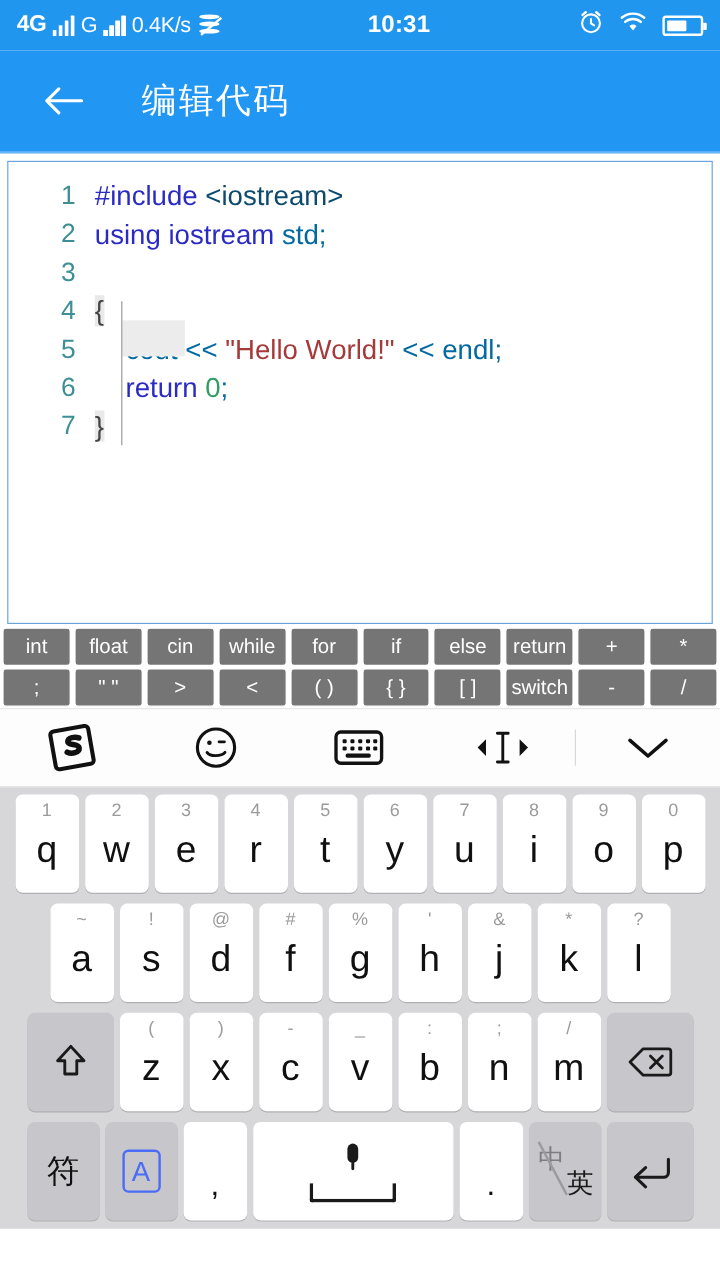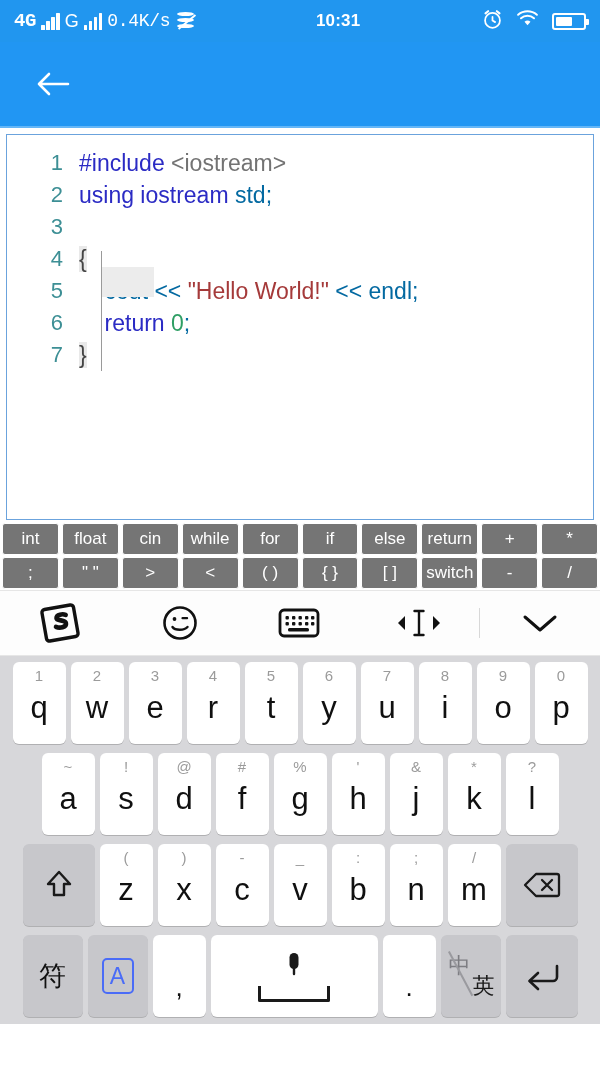--- a/index.html
+++ b/index.html
@@ -14,23 +14,23 @@
   .statusbar {
     height: 42px; width: 600px;
     background: #2196ef;
     display: flex; align-items: center;
     padding: 0 14px;
     color: #ffffff;
   }
   .sb-left { display: flex; align-items: center; gap: 5px; flex: 0 0 auto; }
   .sb-center { flex: 1 1 auto; display: flex; justify-content: center; }
   .sb-right { display: flex; align-items: center; gap: 13px; flex: 0 0 auto; }
-  .sb-text { font-size: 19px; font-weight: bold; letter-spacing: -0.3px; font-family: Liberation Mono, monospace; }
+  .sb-text { font-size: 19px; font-weight: bold; letter-spacing: -0.3px; }
   .sb-text-g { font-size: 18px; font-weight: normal; }
-  .sb-time { font-size: 17px; font-weight: bold; letter-spacing: 0.2px; }
+  .sb-time { font-size: 20px; font-weight: bold; letter-spacing: 0.2px; }
   .bars { display: flex; align-items: flex-end; gap: 1.5px; height: 17px; }
   .bars i { display: block; width: 3.5px; background: #ffffff; border-radius: 0.5px; }
   .bars i:nth-child(1) { height: 5px; }
   .bars i:nth-child(2) { height: 9px; }
   .bars i:nth-child(3) { height: 13px; }
   .bars i:nth-child(4) { height: 17px; }
   .dataicon { width: 17px; height: 18px; position: relative; margin-left: 2px; }
   .dataicon b {
     position: absolute; left: 0; width: 17px; height: 4px;
     background: #fff; border-radius: 50%/50%;
@@ -77,21 +77,21 @@
     position: relative;
   }
   .codeline { display: flex; height: 32px; align-items: center; font-size: 23px; }
   .lineno {
     width: 72px; text-align: right; padding-right: 16px;
     color: #3d8f95; font-size: 22px; flex: 0 0 auto;
   }
   .codetext { white-space: pre; font-family: "Liberation Sans", sans-serif; }
   .tk-kw { color: #2b2bc4; }
   .tk-str { color: #a53a3a; }
-  .tk-inc { color: #737373; }
+  .tk-inc { color: #0c4a6e; }
   .tk-num { color: #2e9e64; }
   .tk-pl { color: #0369a1; }
   .tk-brace { color: #444444; background: #e9e9e9; }
   .indent-guide {
     position: absolute; left: 94px; top: 116px;
     width: 1px; height: 120px; background: #9a9a9a;
   }
   .indent-hl {
     position: absolute; left: 95px; top: 132px;
     width: 52px; height: 30px; background: #ececec;
@@ -203,20 +203,21 @@
       </span>
   </div>
 </div>
 
 <div class="appbar">
   <div class="backbtn">
     <svg width="36" height="30" viewBox="0 0 36 30">
       <path d="M14 5L4 15l10 10M4 15h29" stroke="#ffffff" stroke-width="2.6" fill="none" stroke-linecap="round" stroke-linejoin="round"></path>
     </svg>
   </div>
+  <div class="apptitle">编辑代码</div>
 </div>
 
 <div class="editor-wrap">
   <div class="editor" id="editor">
     <div class="indent-hl"></div>
     <div class="indent-guide"></div>
     <div id="code-lines">
         <div class="codeline">
           <span class="lineno">1</span>
           <span class="codetext"><span class="tk-kw">#include </span><span class="tk-inc">&lt;iostream&gt;</span></span>

